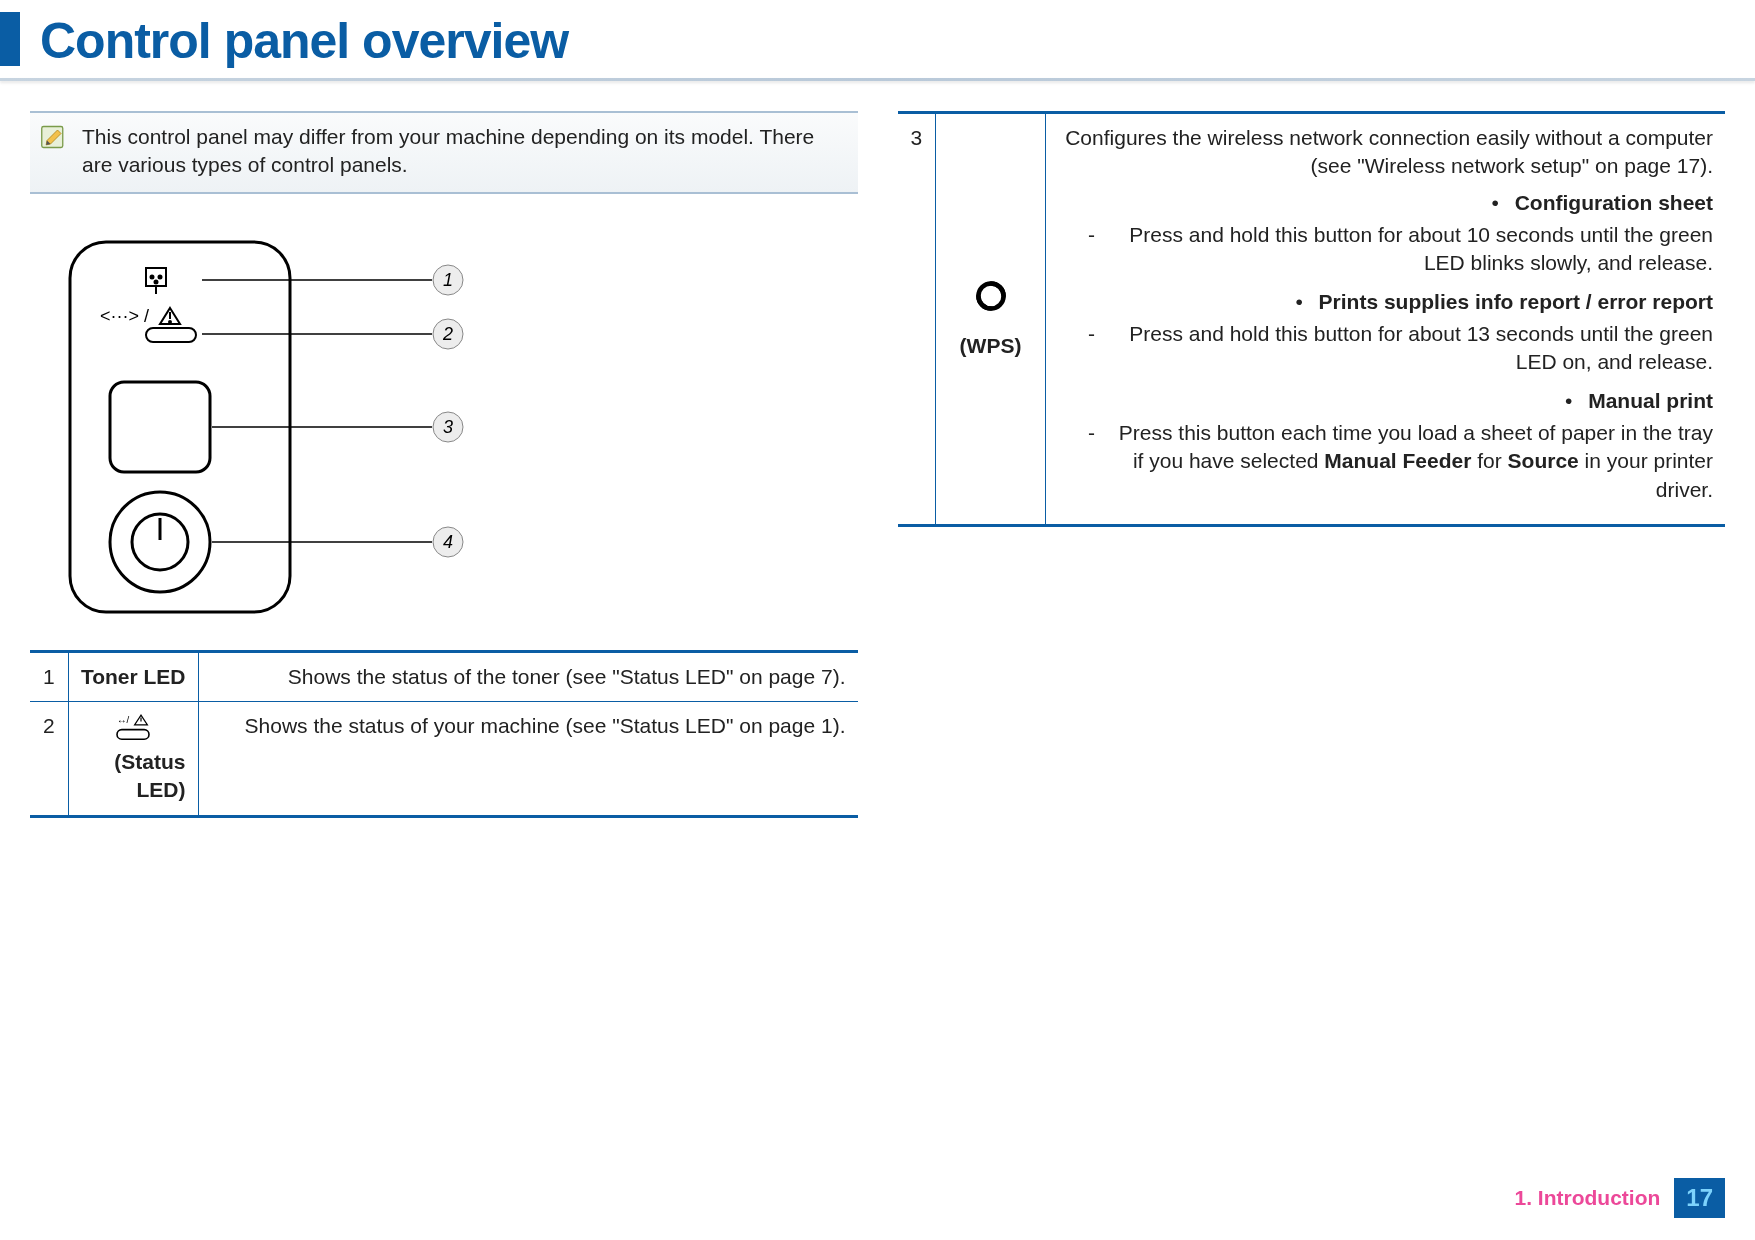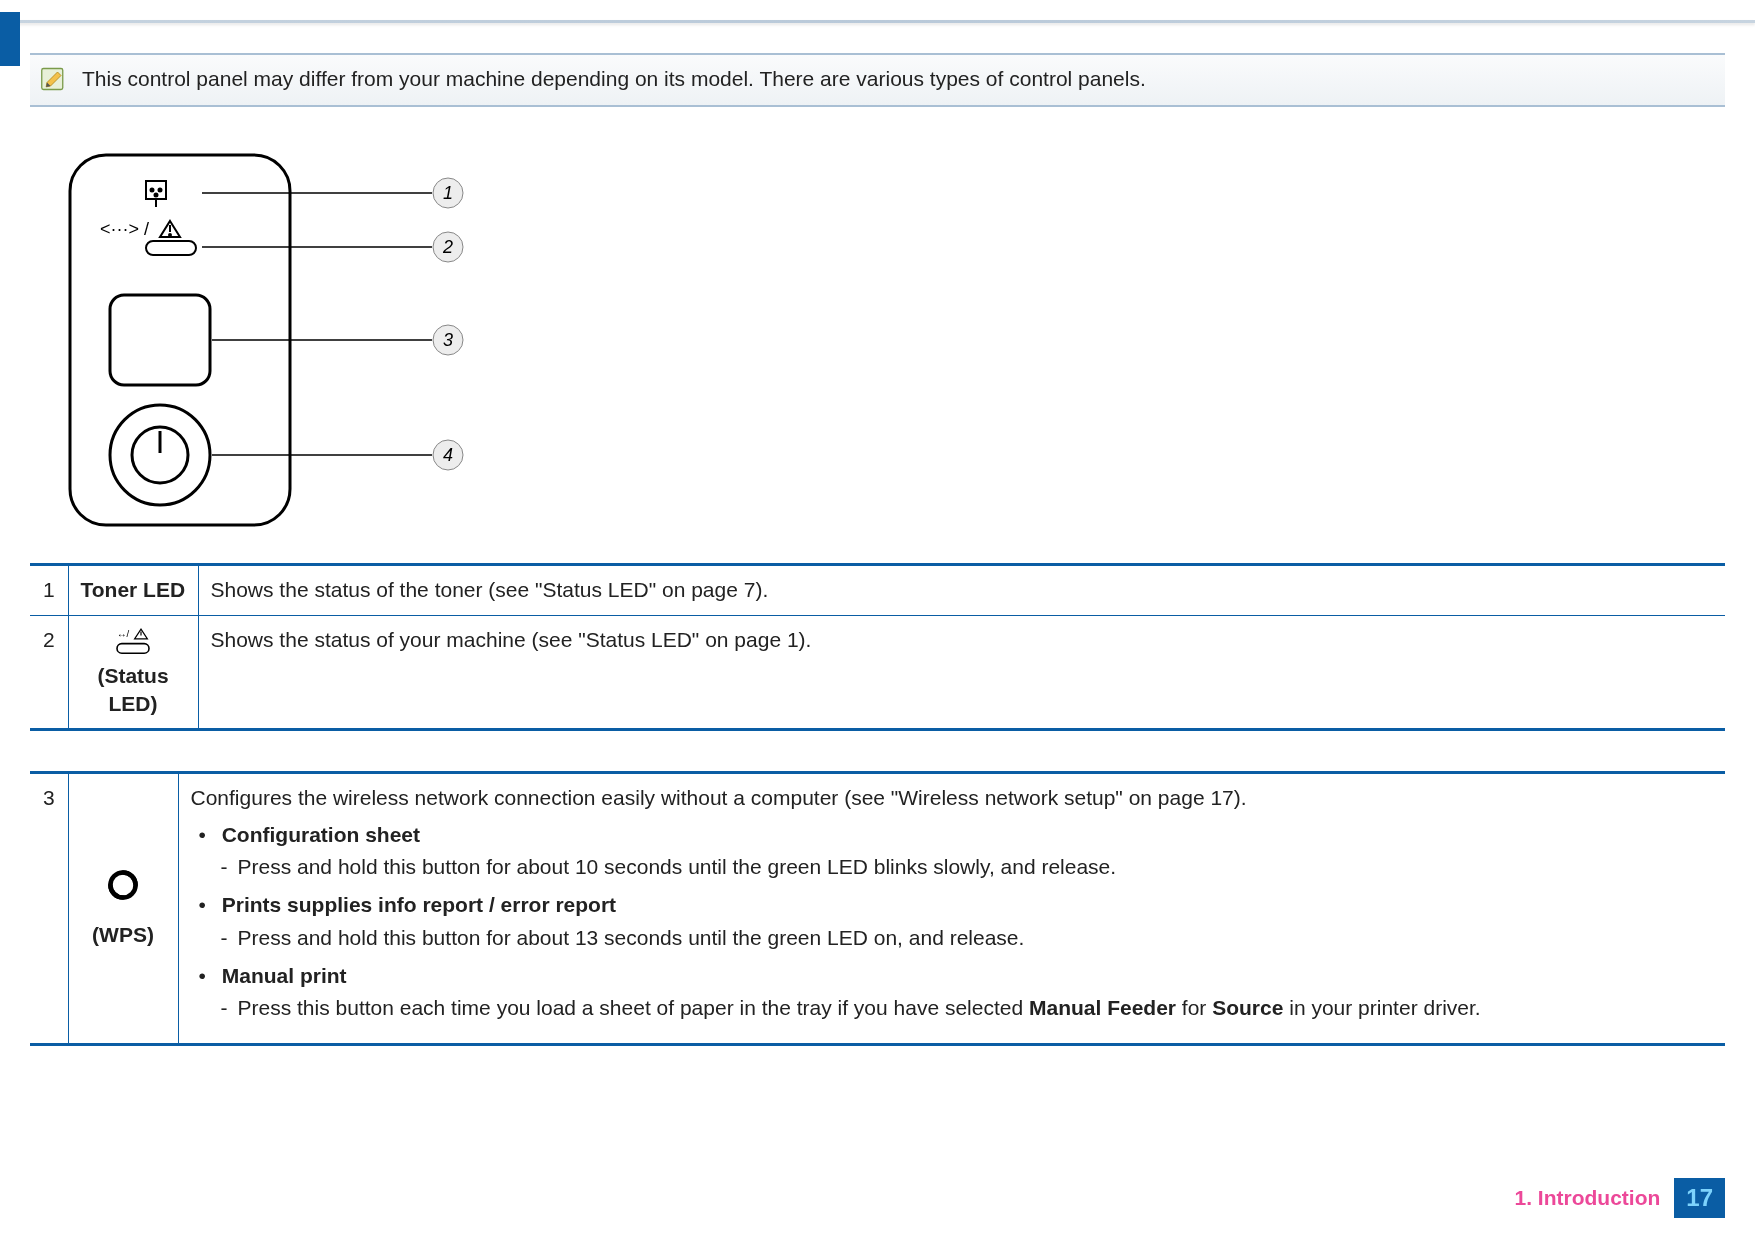--- a/index.html
+++ b/index.html
@@ -33,21 +33,20 @@
   .header-rule {
     margin-top: 8px;
     height: 3px;
     background: linear-gradient(to right, #c7d4e0 0%, #b9c9d9 50%, #c7d4e0 100%);
     box-shadow: 0 2px 3px rgba(0,0,0,0.1);
   }
   .content {
     display: flex;
     padding: 30px 30px 0 30px;
     gap: 40px;
-    flex-direction: column;
   }
   .col {
     flex: 1;
     min-width: 0;
   }
 
   
   .note {
     display: flex;
     align-items: flex-start;
@@ -83,20 +82,21 @@
     border-top: 3px solid #0a5da4;
     border-bottom: 3px solid #0a5da4;
     border-collapse: collapse;
   }
   .ref-table td {
     border-right: 1px solid #0a5da4;
     padding: 10px 12px;
     vertical-align: top;
     font-size: 21px;
     line-height: 1.35;
+    text-align: right;
   }
   .ref-table td:last-child { border-right: none; }
   .ref-table tr + tr td { border-top: 1px solid #0a5da4; }
   .ref-table .num { width: 38px; text-align: center; }
   .ref-table .label { width: 130px; font-weight: 700; }
   .ref-table .label-normal { font-weight: 400; }
   .ref-table .label .sub { font-weight: 700; margin-top: 27px; }
 
   .col-right .ref-table { margin-top: 0; }
   .col-right .ref-table .label { width: 110px; text-align: center; vertical-align: middle; font-weight:400; }
@@ -135,20 +135,21 @@
     font-weight: 700;
     font-size: 24px;
     padding: 6px 12px;
   }
 </style>
 </head>
 <body>
 
 <div class="header">
   <div class="header-tab"></div>
+  <div class="header-title">Control panel overview</div>
   <div class="header-rule"></div>
 </div>
 
 <div class="content">
   <div class="col col-left">
 
     <div class="note">
       <svg class="note-icon" viewBox="0 0 32 32">
         <rect x="2" y="4" width="24" height="24" rx="2" fill="#e8f0d8" stroke="#7a9b4a" stroke-width="1.5"></rect>
         <path d="M8 20 L20 8 L24 12 L12 24 L7 25 Z" fill="#f3c14b" stroke="#b48a1e" stroke-width="1"></path>

